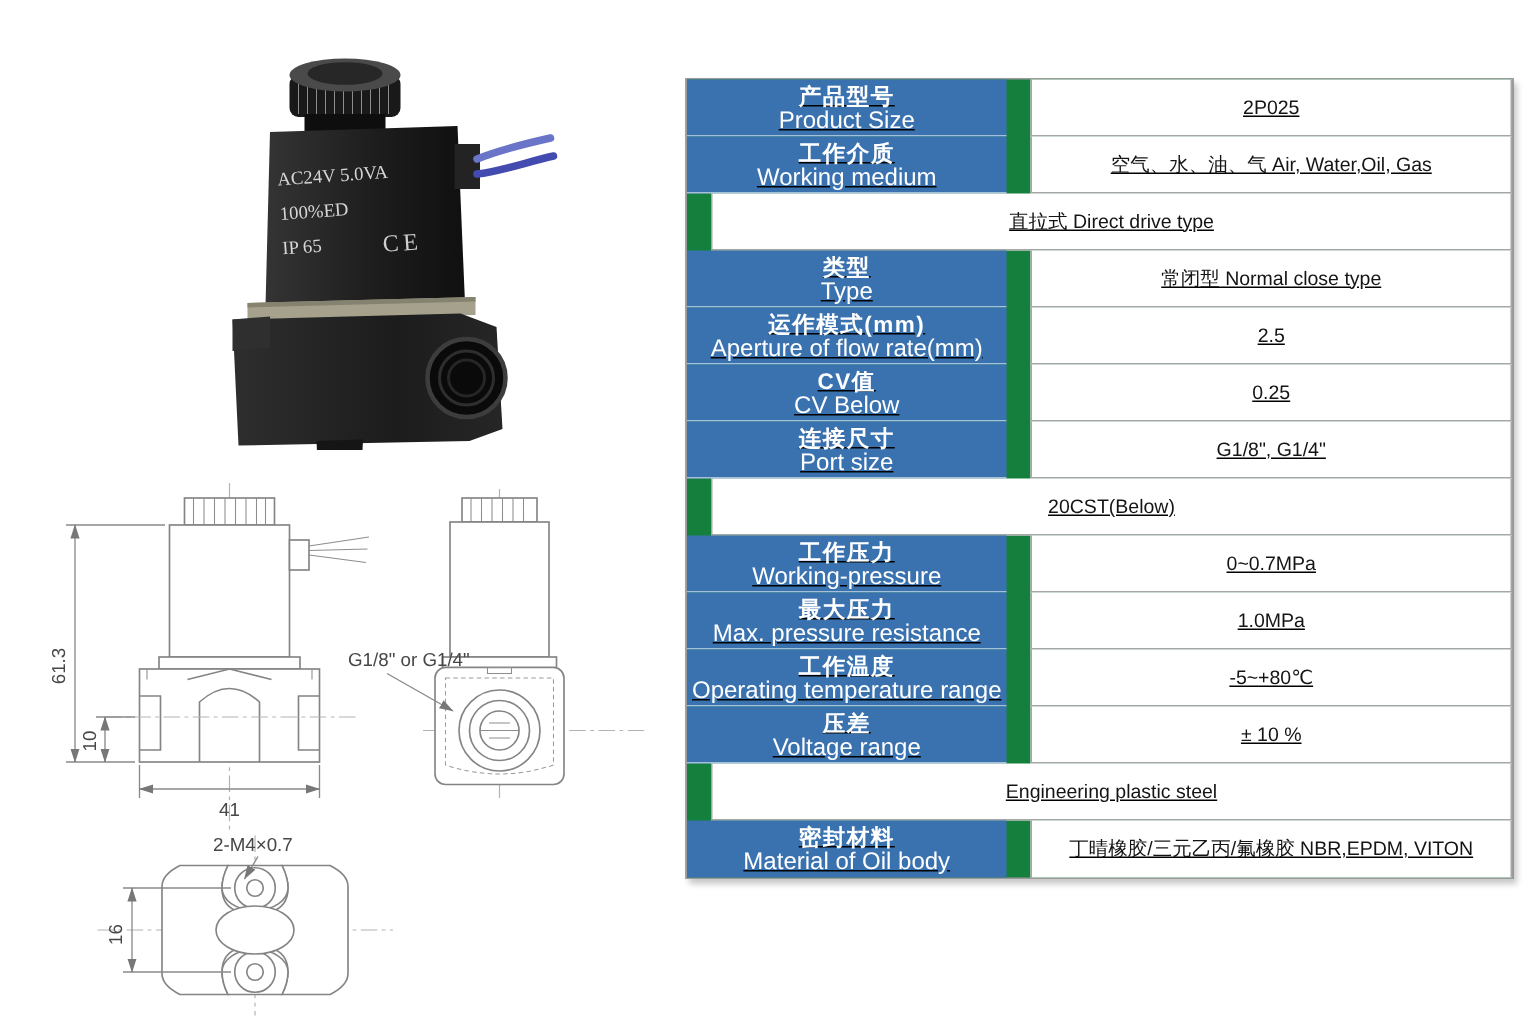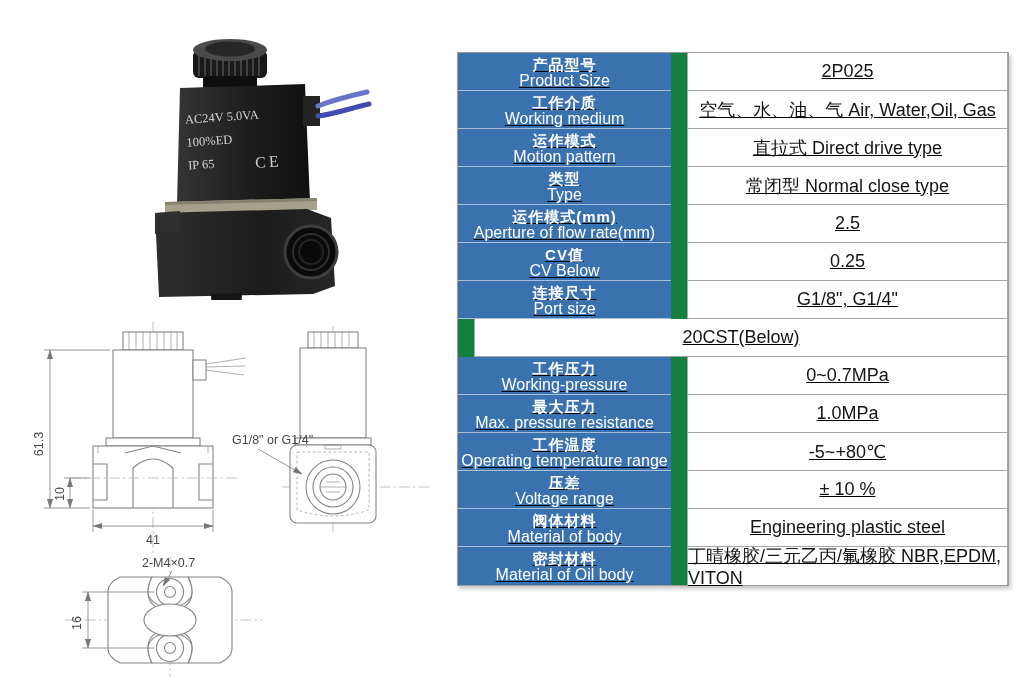--- a/index.html
+++ b/index.html
@@ -21,21 +21,21 @@
     border-bottom:1px solid rgba(255,255,255,0.55);box-sizing:border-box;
     text-align:center;
   }
   .spec-row:last-child .hcell{border-bottom:none;}
   .hcell .zh{font-size:15px;line-height:18px;letter-spacing:1px;font-weight:bold;}
   .hcell .en{font-size:16px;line-height:14px;font-weight:normal;}
   .vcell{
     flex:1;margin-left:16px;background:#ffffff;color:#141414;
     border:1px solid #a6a6a6;border-top:none;box-sizing:border-box;
     display:flex;align-items:center;justify-content:center;
-    font-size:18px;text-align:left;
+    font-size:13px;text-align:right;
   }
   .spec-row:last-child .vcell{border-bottom:none;}
   
   .photo-svg{position:absolute;left:135px;top:20px;width:280px;height:280px;}
   .front-view{position:absolute;left:30px;top:318px;width:250px;height:240px;}
   .side-view{position:absolute;left:230px;top:322px;width:210px;height:215px;}
   .bottom-view{position:absolute;left:30px;top:545px;width:250px;height:135px;}
   svg{display:block;}
   .oline{stroke:#848484;stroke-width:1.1;fill:#ffffff;}
   .oline-nf{stroke:#848484;stroke-width:1.1;fill:none;}
@@ -192,24 +192,20 @@
     <div class="vcell">2P025</div>
   </div>
   <div class="spec-row">
     <div class="hcell">
       <div class="zh">工作介质</div>
       <div class="en">Working medium</div>
     </div>
     <div class="vcell">空气、水、油、气 Air, Water,Oil, Gas</div>
   </div>
   <div class="spec-row">
-    <div class="hcell">
-      <div class="zh">运作模式</div>
-      <div class="en">Motion pattern</div>
-    </div>
     <div class="vcell">直拉式 Direct drive type</div>
   </div>
   <div class="spec-row">
     <div class="hcell">
       <div class="zh">类型</div>
       <div class="en">Type</div>
     </div>
     <div class="vcell">常闭型  Normal close type</div>
   </div>
   <div class="spec-row">
@@ -258,24 +254,20 @@
     <div class="vcell">-5~+80℃</div>
   </div>
   <div class="spec-row">
     <div class="hcell">
       <div class="zh">压差</div>
       <div class="en">Voltage range</div>
     </div>
     <div class="vcell">± 10 %</div>
   </div>
   <div class="spec-row">
-    <div class="hcell">
-      <div class="zh">阀体材料</div>
-      <div class="en">Material of body</div>
-    </div>
     <div class="vcell">Engineering plastic steel</div>
   </div>
   <div class="spec-row">
     <div class="hcell">
       <div class="zh">密封材料</div>
       <div class="en">Material of Oil body</div>
     </div>
     <div class="vcell">丁晴橡胶/三元乙丙/氟橡胶  NBR,EPDM, VITON</div>
   </div>
 </div>

